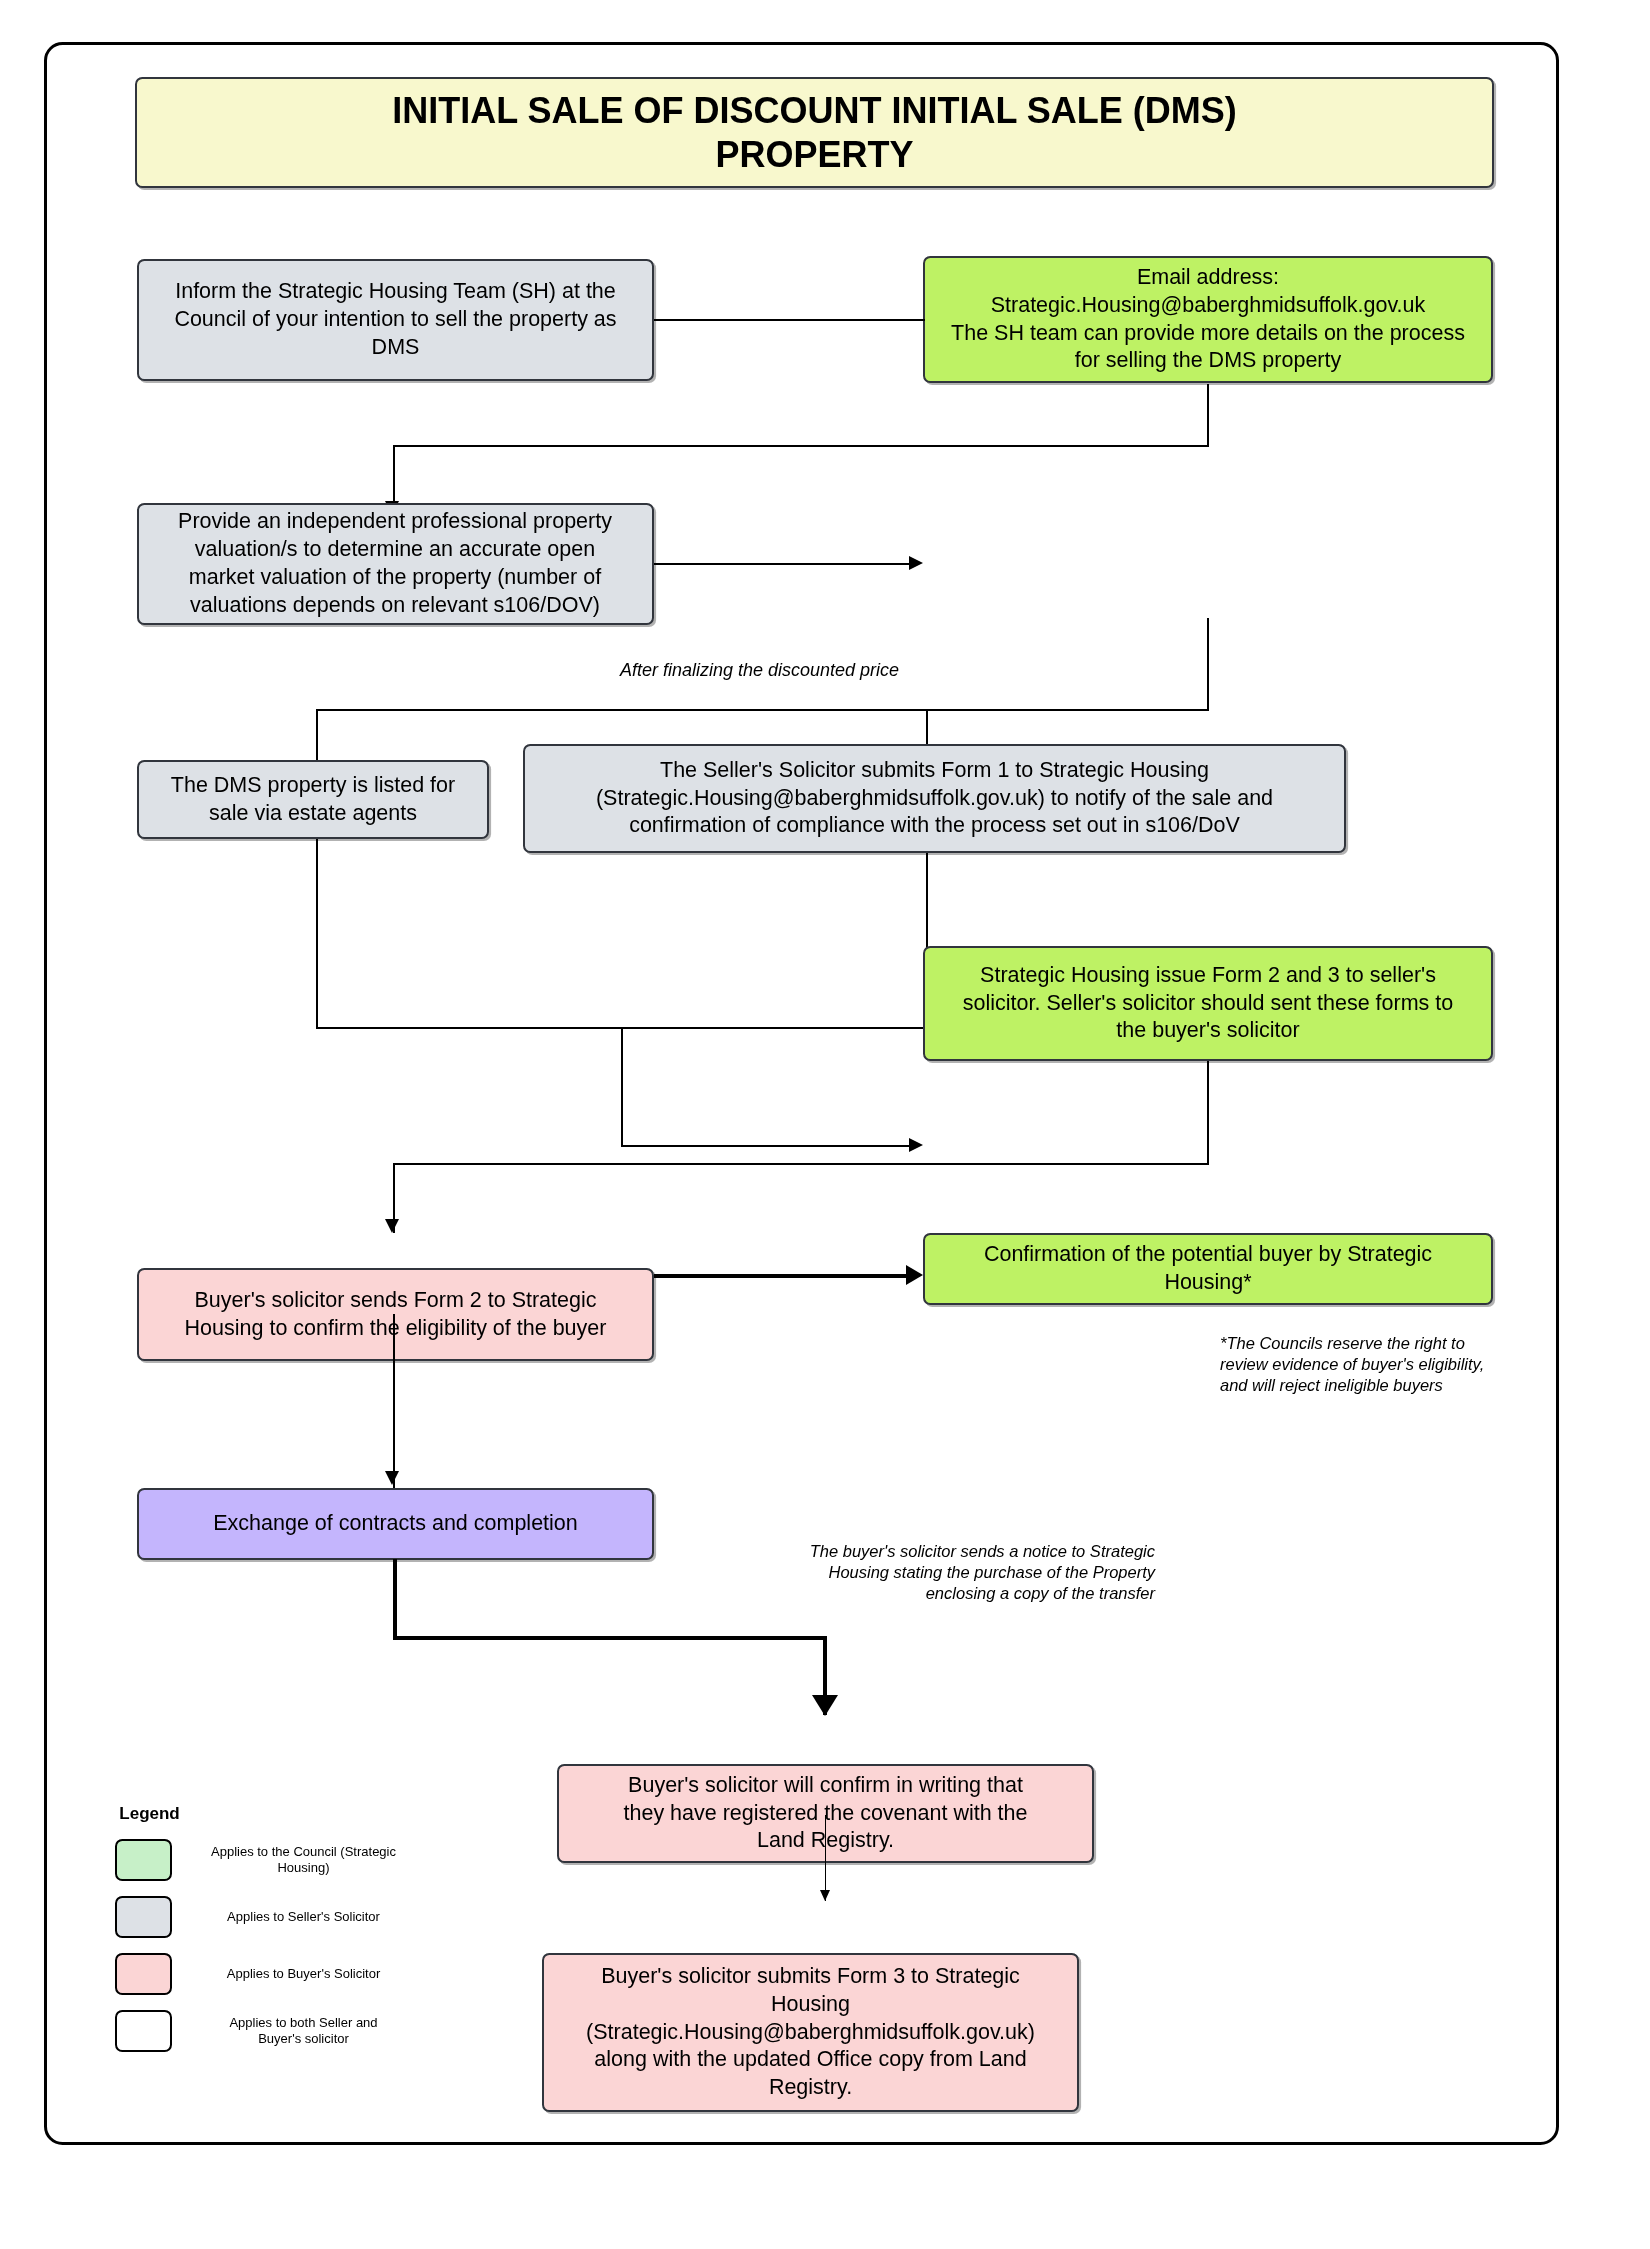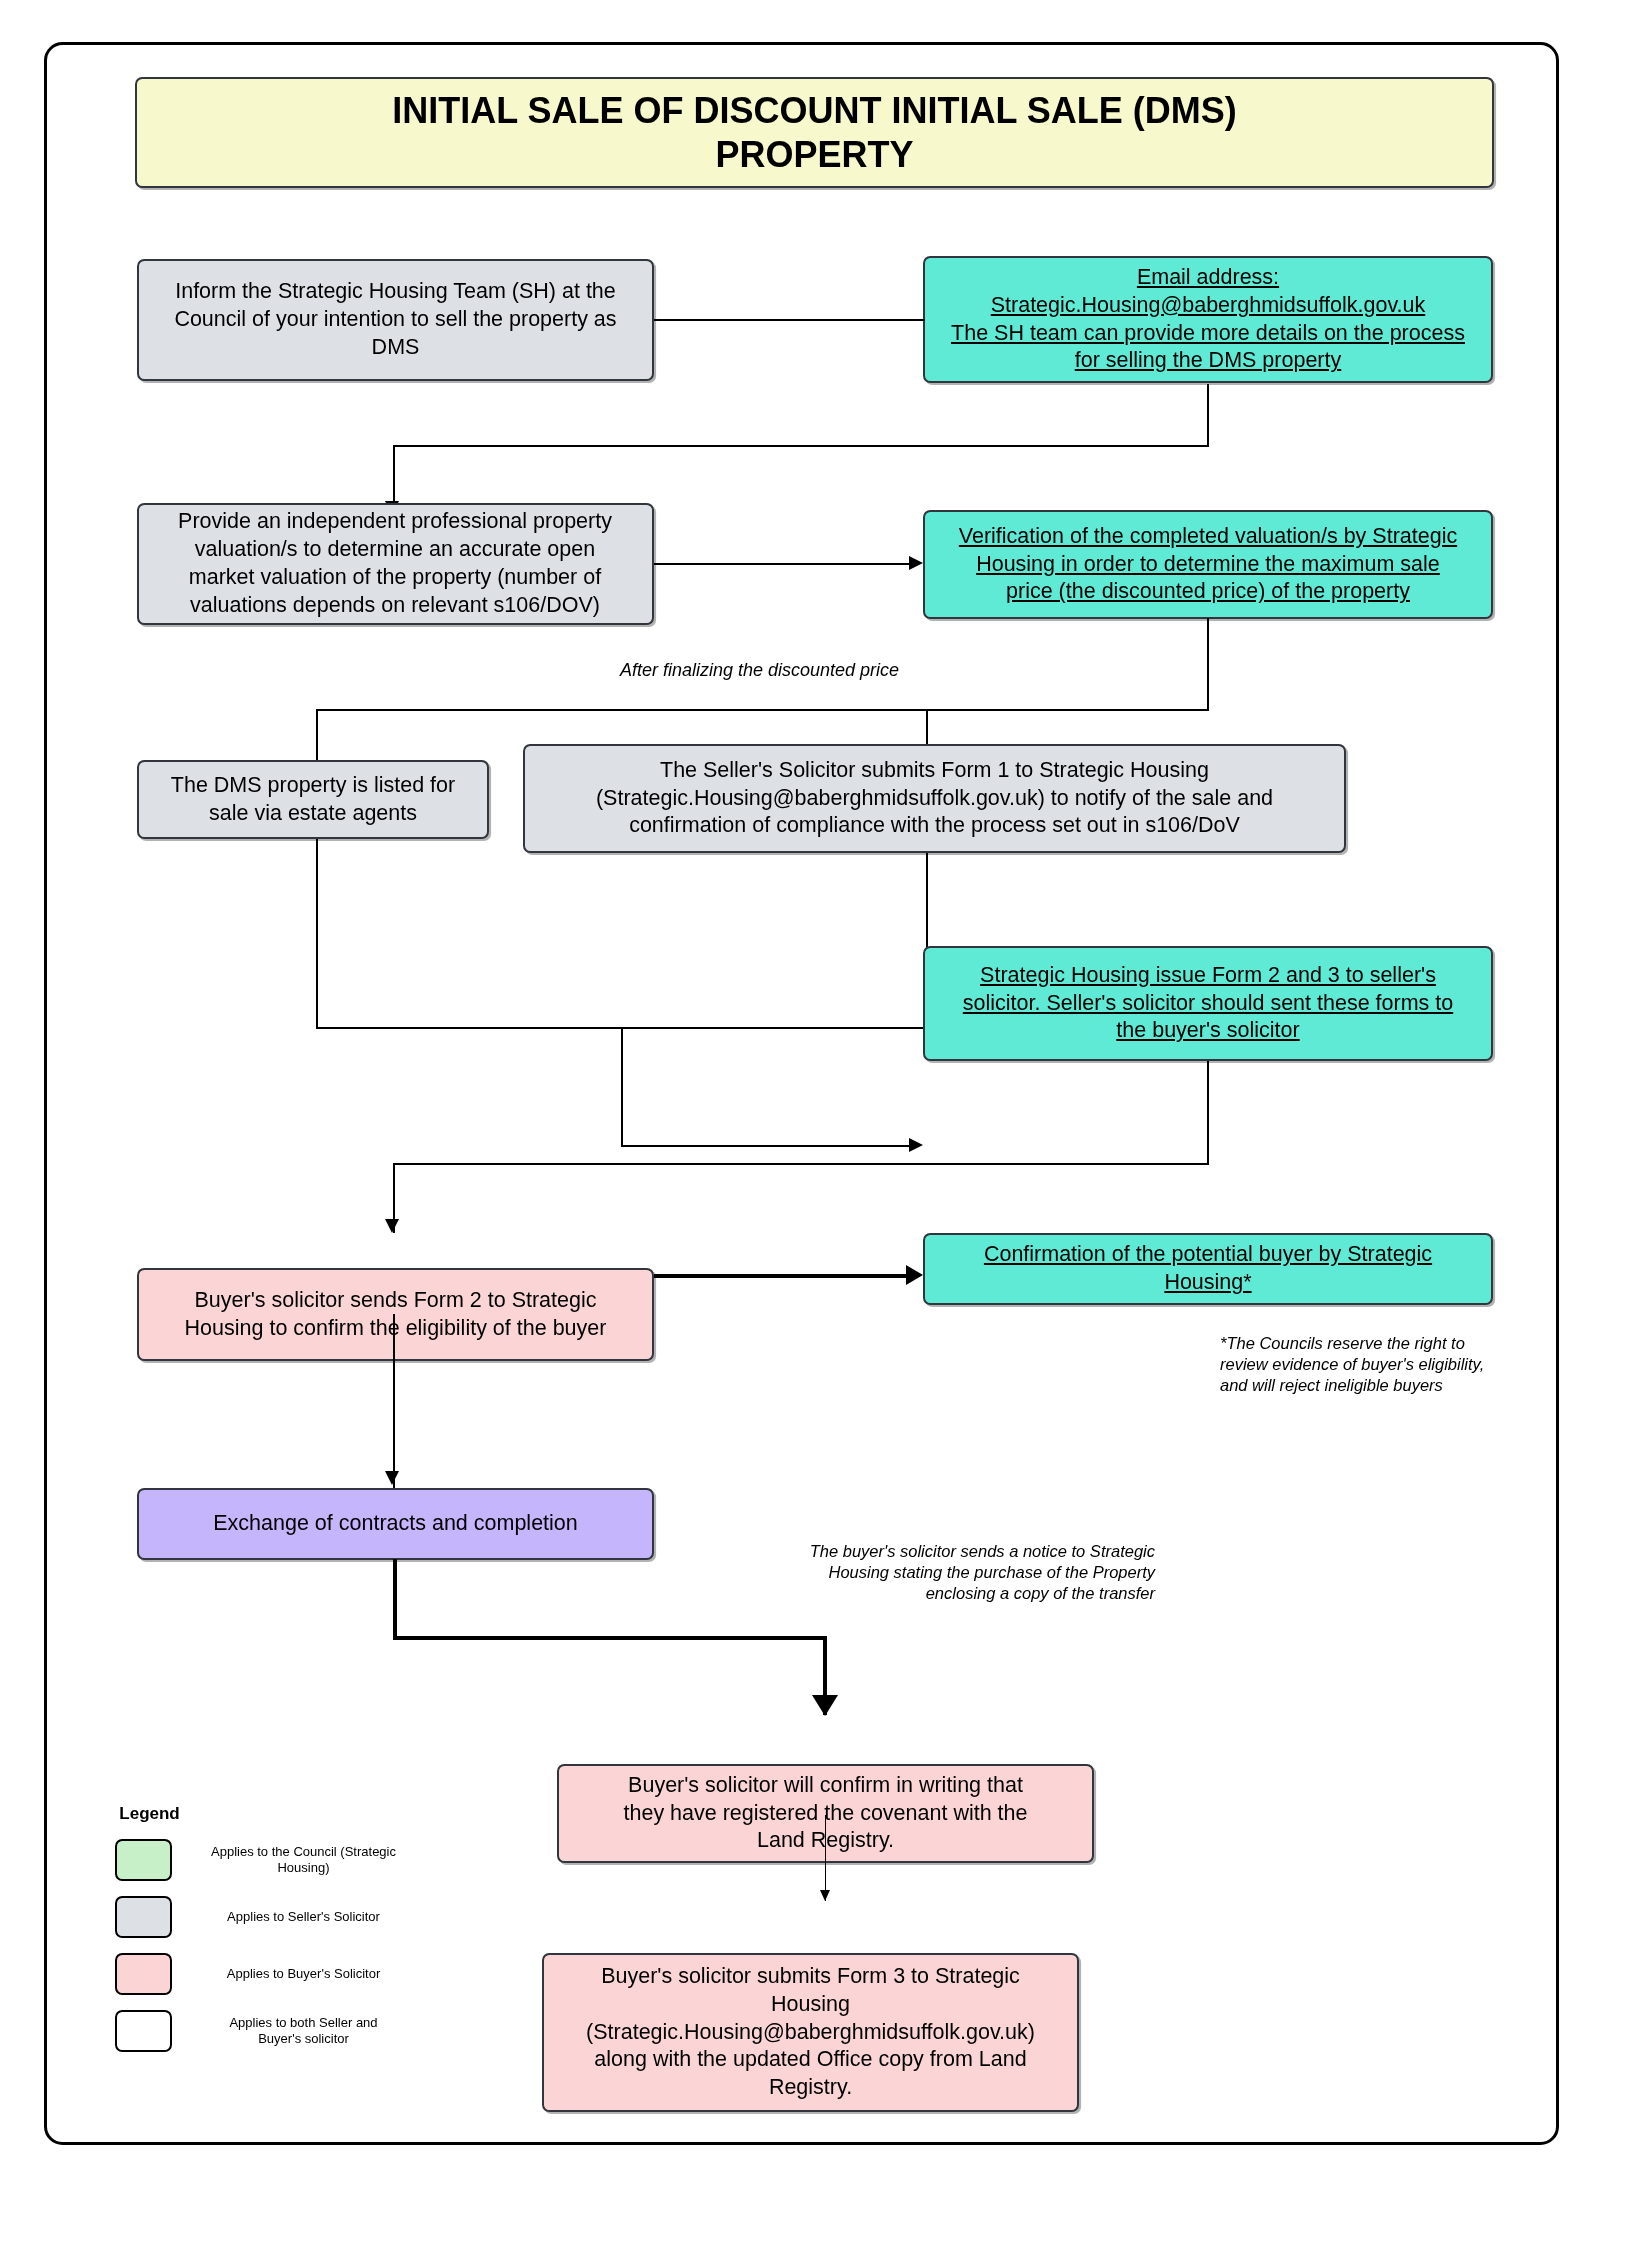--- a/index.html
+++ b/index.html
@@ -42,21 +42,21 @@
     justify-content: center;
     text-align: center;
     color: #000000;
     font-size: 21.5px;
     line-height: 1.30;
     padding: 7.2px 13px;
     box-shadow: 2.1px 2.1px 0 rgba(0,0,0,0.30);
   }
   .node .txt { display: block; width: 100%; white-space: pre-line; }
 
-  .green  { background: #5eead4; text-decoration: underline; }
+  .green  { background: #bef264; }
   .grey   { background: #dde1e6; }
   .pink   { background: #fbd5d5; margin-top: 47px; }
   .white  { background: #c4b5fd; }
 
   
   #title-banner {
     position: absolute;
     left: 135px;
     top: 77px;
     width: 1359px;
@@ -189,25 +189,20 @@
   <div class="vline" style="left:393px; top:445px; height:70px;"></div>
   <div class="arrow-down" style="left:385px; top:501px;"></div>
 
   <div class="node grey" style="left:137px; top:503px; width:517px; height:122px;padding-left:12px;">
     <span class="txt">Provide an independent professional property
 valuation/s to determine an accurate open
 market valuation of the property (number of
 valuations depends on relevant s106/DOV)</span>
   </div>
 
-  <div class="node green" style="left:923px; top:510px; width:570px; height:109px;">
-    <span class="txt">Verification of the completed valuation/s by Strategic
-Housing in order to determine the maximum sale
-price (the discounted price) of the property</span>
-  </div>
 
   <div class="hline" style="left:654px; top:563px; width:256px;"></div>
   <div class="arrow-right" style="left:909px; top:556px;"></div>
 
   <div class="vline" style="left:1207px; top:618px; height:93px;"></div>
   <div class="hline" style="left:316px; top:709px; width:893px;"></div>
   <div class="vline" style="left:316px; top:709px; height:70px;"></div>
   <div class="arrow-down" style="left:308px; top:766px;"></div>
   <div class="vline" style="left:926px; top:709px; height:70px;"></div>
   <div class="arrow-down" style="left:918px; top:766px;"></div>

